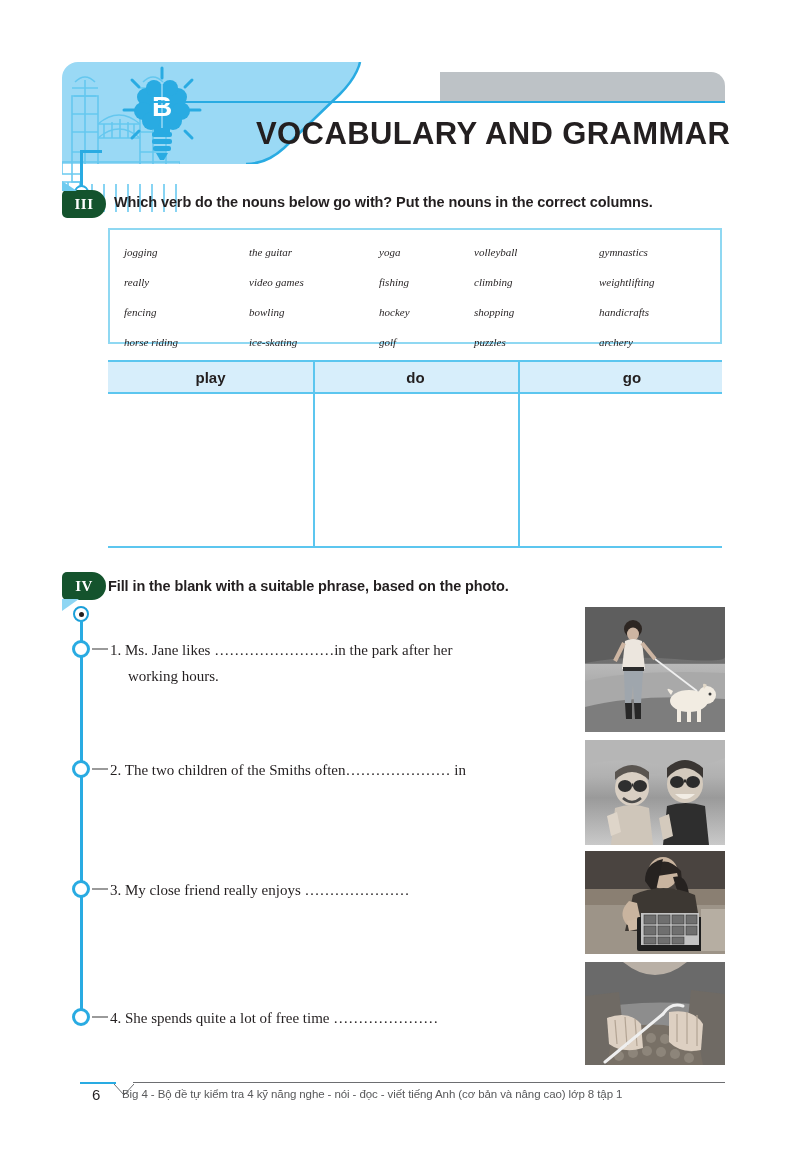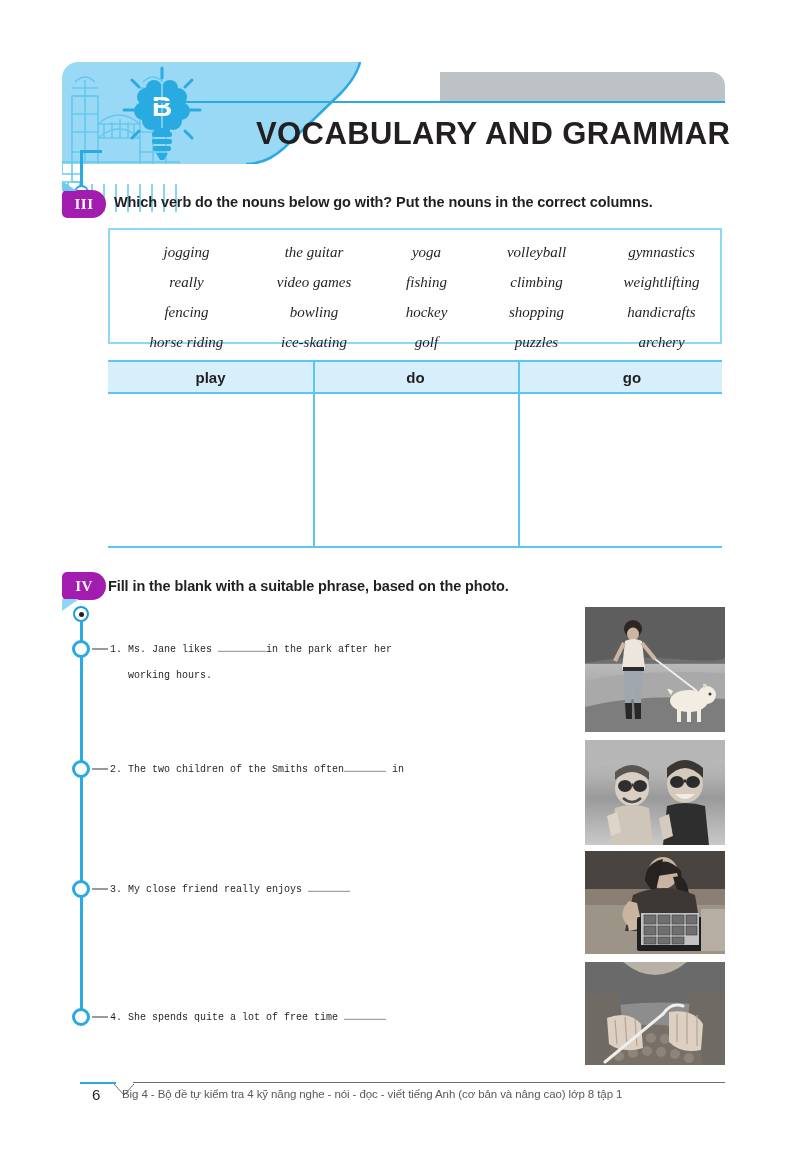--- a/index.html
+++ b/index.html
@@ -69,21 +69,21 @@
     border-radius: 50%; background: #fff; border: 2px solid #29abe2;
   }
   .hdr-dot::after {
     content:""; position:absolute; left:3.5px; top:3.5px; width:4px; height:4px;
     border-radius:50%; background:#231f20;
   }
 
   
   .badge {
     position: absolute; width: 44px; height: 28px;
-    background: #a21caf; color: #fff;
+    background: #14532d; color: #fff;
     font-size: 15px; font-weight: 700; font-family: "Liberation Serif", serif;
     display: flex; align-items: center; justify-content: center;
     border-radius: 5px 14px 14px 5px;
     letter-spacing: .5px;
   }
   .badge-3 { left: 62px; top: 190px; }
   .badge-4 { left: 62px; top: 572px; }
   .badge-3::before {
     content:""; position:absolute; left:0; top:-9px;
     border-left: 0 solid transparent; border-right: 15px solid transparent;
@@ -111,25 +111,24 @@
   }
   .wb-grid {
     display: grid;
     grid-template-columns: 125px 130px 95px 125px 125px;
     padding: 10px 0 0 14px;
     row-gap: 6px;
   }
   .wb-item {
     font-family: "Liberation Serif", serif;
     font-style: italic;
-    font-size: 15px;
+    font-size: 11px;
     color: #231f20;
     line-height: 24px;
     white-space: nowrap;
-    text-align: center;
   }
 
   
   .vtable { position: absolute; left: 108px; top: 360px; width: 614px; height: 188px; }
   .vt-head {
     position: absolute; left: 0; top: 0; width: 614px; height: 34px;
     background: #d7eefb;
     border-top: 2px solid #5cc6ef; border-bottom: 2px solid #5cc6ef;
   }
   .vt-hcell {
@@ -162,22 +161,22 @@
   .tl-node {
     position: absolute; left: 72px; width: 18px; height: 18px;
     border-radius: 50%; background: #fff; border: 3px solid #29abe2;
   }
   .tl-stub {
     position: absolute; left: 92px; width: 16px; height: 2px; background: #9a9a9a;
   }
 
   .qitem {
     position: absolute; left: 110px; width: 440px;
-    font-size: 10px; color: #231f20; line-height: 26px;
-    font-family: Liberation Mono, monospace;
+    font-size: 15px; color: #231f20; line-height: 26px;
+    font-family: Liberation Serif, serif;
   }
   .qitem .num { display: inline; }
   .qitem.justify { text-align: justify; }
   .qitem .l2 { display: block; padding-left: 18px; }
 
   
   .photo {
     position: absolute; left: 585px; width: 140px;
     background: #9a9a9a; overflow: hidden;
   }

